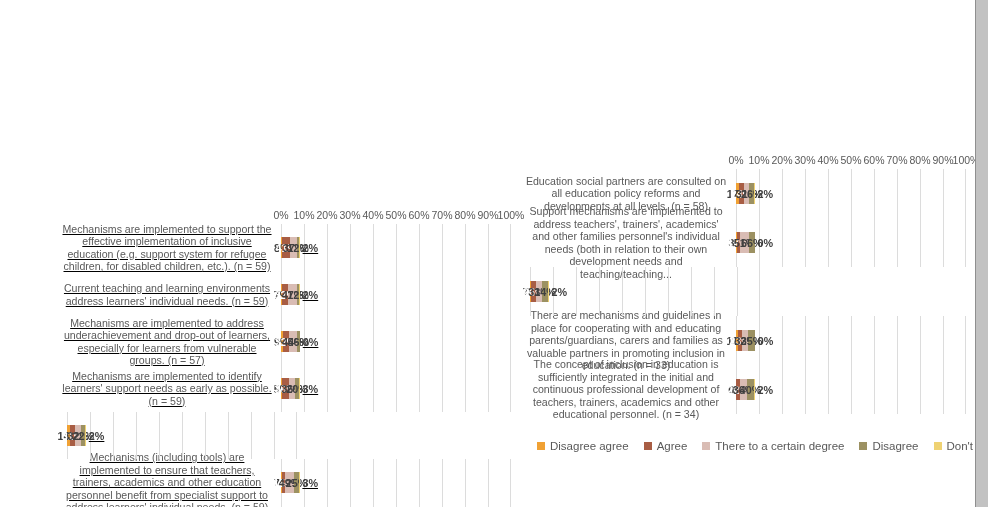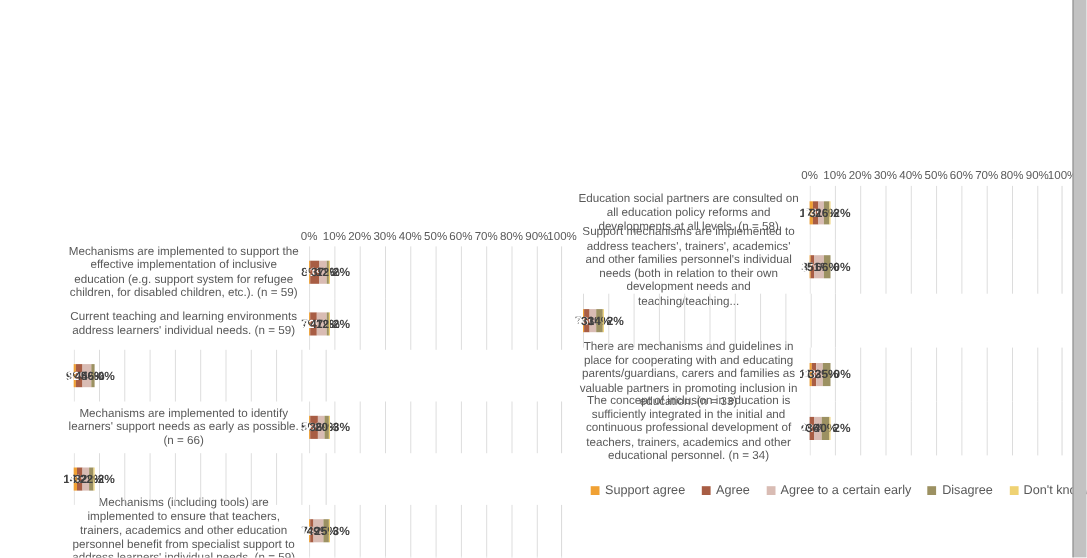--- a/index.html
+++ b/index.html
@@ -21,21 +21,21 @@
   .chart-right { left:525px; top:153px; width:441px; }
   .axis-row { position:relative; height:16px; }
   .axis-inner { position:absolute; top:0; height:16px; }
   .chart-left  .axis-inner { left:219px; width:230px; }
   .chart-right .axis-inner { left:211px; width:230px; }
   .axis-tick {
     position:absolute; top:1px; transform:translateX(-50%);
     font-size:10.5px; color:#595959; white-space:nowrap;
   }
   .row { display:flex; align-items:center; }
-  .chart-left  .row { height:47px; }
+  .chart-left  .row { height:47px;text-decoration:underline; }
   .chart-right .row { height:49px; }
   .cat-label {
     font-size:10.6px; color:#595959; text-align:center; line-height:1.18;
   }
   .chart-left  .cat-label { width:214px; padding-right:4px; }
   .chart-right .cat-label { width:206px; padding-right:4px; }
   .bar-area {
     position:relative; align-self:stretch; display:flex; align-items:center;
     width:230px; margin-left:5px;
     background-image:linear-gradient(to right, #DCDCDC 1px, transparent 1px);
@@ -124,40 +124,41 @@
               </div>
               <div class="seg" style="width: 12%; background: rgb(156, 145, 98);">
                 <span class="seg-label">12%</span>
               </div>
               <div class="seg" style="width: 2%; background: rgb(239, 210, 115);"></div>
               <span class="outside-label">2%</span>
             </div>
           </div>
         </div>
         <div class="row">
+          <div class="cat-label">Mechanisms are implemented to address underachievement and drop-out of learners, especially for learners from vulnerable groups. (n = 57)</div>
           <div class="bar-area">
             <div class="bar">
               <div class="seg" style="width: 9%; background: rgb(240, 161, 52);">
                 <span class="seg-label">9%</span>
               </div>
               <div class="seg" style="width: 32%; background: rgb(168, 93, 68);">
                 <span class="seg-label white">32%</span>
               </div>
               <div class="seg" style="width: 44%; background: rgb(217, 188, 180);">
                 <span class="seg-label">44%</span>
               </div>
               <div class="seg" style="width: 16%; background: rgb(156, 145, 98);">
                 <span class="seg-label">56%</span>
               </div>
               <span class="outside-label">0%</span>
             </div>
           </div>
         </div>
         <div class="row">
-          <div class="cat-label">Mechanisms are implemented to identify learners' support needs as early as possible. (n = 66)</div>
+          <div class="cat-label">Mechanisms are implemented to identify learners' support needs as early as possible. (n = 59)</div>
           <div class="bar-area">
             <div class="bar">
               <div class="seg" style="width: 5%; background: rgb(240, 161, 52);">
                 <span class="seg-label">5%</span>
               </div>
               <div class="seg" style="width: 36%; background: rgb(168, 93, 68);">
                 <span class="seg-label white">36%</span>
               </div>
               <div class="seg" style="width: 36%; background: rgb(217, 188, 180);">
                 <span class="seg-label">36%</span>
@@ -336,29 +337,29 @@
               <span class="outside-label">2%</span>
             </div>
           </div>
         </div>
       </div>
   </div>
 
   <div class="legend">
       <div class="legend-item">
         <span class="legend-marker" style="background: rgb(240, 161, 52);"></span>
-        <span class="legend-label">Support agree</span>
+        <span class="legend-label">Disagree agree</span>
       </div>
       <div class="legend-item">
         <span class="legend-marker" style="background: rgb(168, 93, 68);"></span>
         <span class="legend-label">Agree</span>
       </div>
       <div class="legend-item">
         <span class="legend-marker" style="background: rgb(217, 188, 180);"></span>
-        <span class="legend-label">Agree  to a certain early</span>
+        <span class="legend-label">There  to a certain degree</span>
       </div>
       <div class="legend-item">
         <span class="legend-marker" style="background: rgb(156, 145, 98);"></span>
         <span class="legend-label">Disagree</span>
       </div>
       <div class="legend-item">
         <span class="legend-marker" style="background: rgb(239, 210, 115);"></span>
         <span class="legend-label">Don't know/not applicable</span>
       </div>
     </div>

